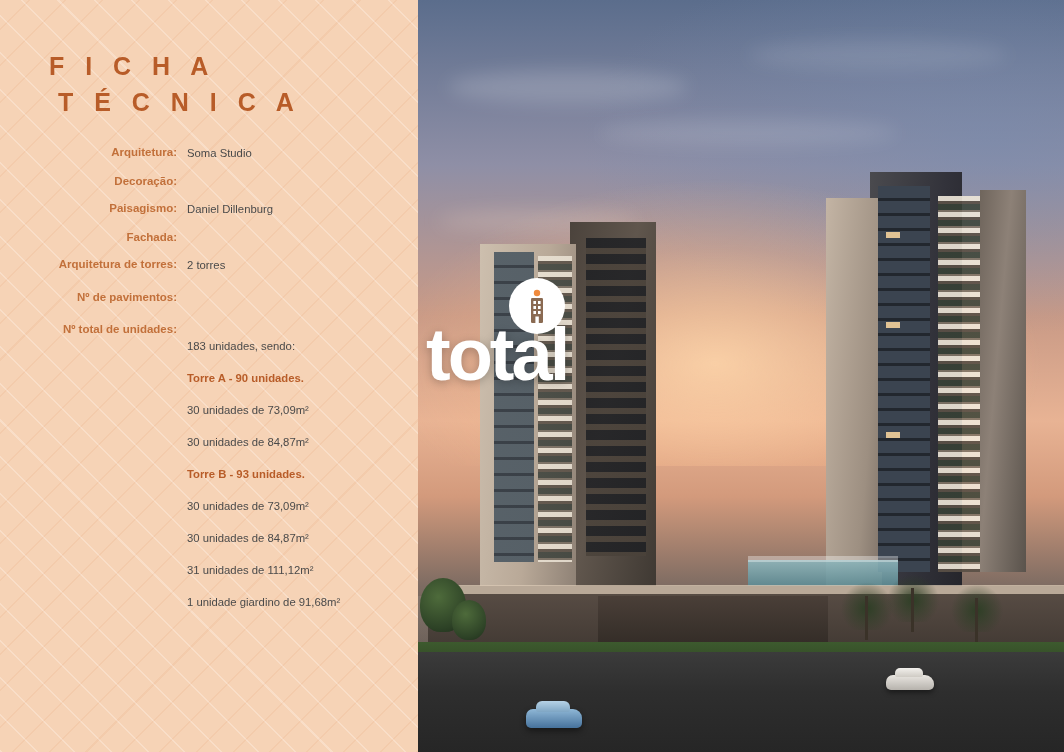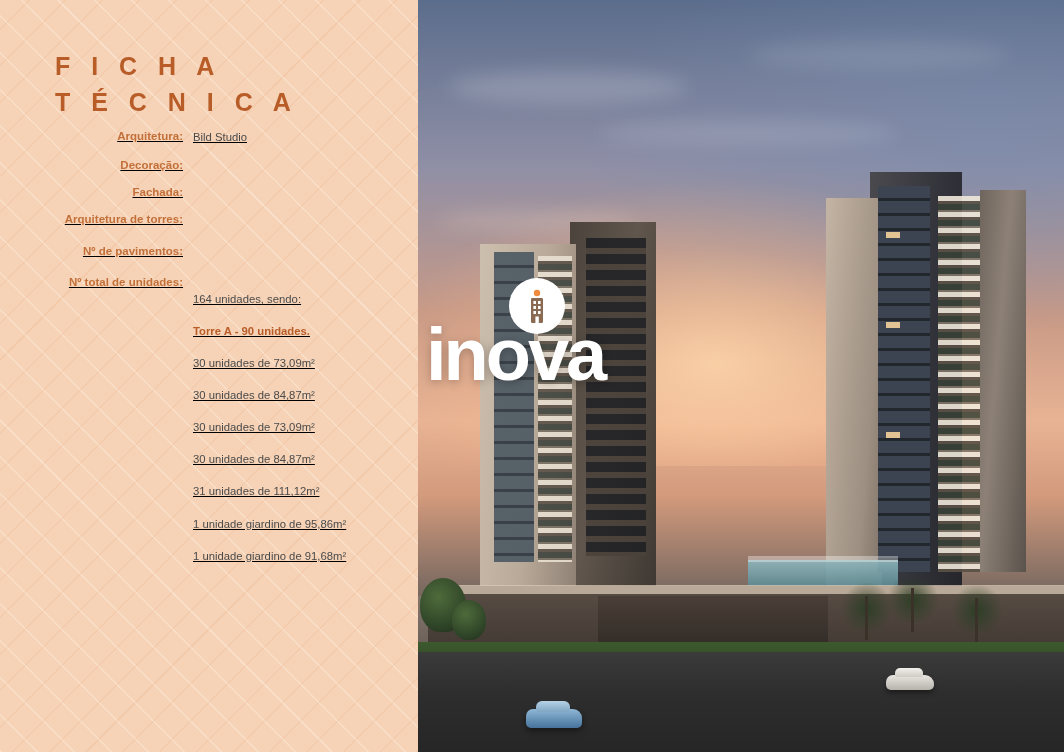--- a/index.html
+++ b/index.html
@@ -33,38 +33,37 @@
         rgba(255,255,255,0.30) 0px, rgba(255,255,255,0.30) 1.5px,
         rgba(255,255,255,0) 1.5px, rgba(255,255,255,0) 26px),
       repeating-linear-gradient(-45deg,
         rgba(233,176,137,0.30) 0px, rgba(233,176,137,0.30) 1.5px,
         rgba(233,176,137,0) 1.5px, rgba(233,176,137,0) 26px);
     opacity: .8;
     pointer-events: none;
   }
   .left-panel .inner {
     position: relative;
-    padding: 48px 0 0 17px;
+    padding: 48px 0 0 11px;
     height: 100%;
   }
 
   .title {
     margin-left: 38px;
     color: #b85c28;
     font-weight: 700;
     font-size: 25px;
     letter-spacing: 7px;
     line-height: 1.45;
   }
-  .title .line2 { display: block; }
+  .title .line2 { display: block; margin-left: 9px; }
 
   .specs {
-    margin-top: 8px;
+    margin-top: 24px;
     width: 100%;
-    text-decoration: underline;
   }
   .spec-row {
     display: flex;
     align-items: flex-start;
     margin-bottom: 13px;
   }
   .spec-label {
     width: 176px;
     flex: 0 0 176px;
     text-align: right;
@@ -317,51 +316,56 @@
 
       <h1 class="title">
         <span>F I C H A</span>
         <span class="line2">T É C N I C A</span>
       </h1>
 
       <div class="specs">
 
         <div class="spec-row">
           <div class="spec-label">Arquitetura:</div>
-          <div class="spec-value">Bild Studio</div>
+          <div class="spec-value">Soma Studio</div>
         </div>
 
         <div class="spec-row">
           <div class="spec-label">Decoração:</div>
         </div>
 
+        <div class="spec-row">
+          <div class="spec-label">Paisagismo:</div>
+          <div class="spec-value">Daniel Dillenburg</div>
+        </div>
 
         <div class="spec-row">
           <div class="spec-label">Fachada:</div>
         </div>
 
         <div class="spec-row block-gap">
           <div class="spec-label">Arquitetura de torres:</div>
+          <div class="spec-value">2 torres</div>
         </div>
 
         <div class="spec-row block-gap">
           <div class="spec-label">Nº de pavimentos:</div>
         </div>
 
         <div class="spec-row block-gap">
           <div class="spec-label">Nº total de unidades:</div>
           <div class="spec-value">
-            <span class="sub">164 unidades, sendo:</span>
+            <span class="sub">183 unidades, sendo:</span>
             <span class="sub bold">Torre A - 90 unidades.</span>
             <span class="sub">30 unidades de 73,09m²</span>
             <span class="sub">30 unidades de 84,87m²</span>
+            <span class="sub bold">Torre B - 93 unidades.</span>
             <span class="sub">30 unidades de 73,09m²</span>
             <span class="sub">30 unidades de 84,87m²</span>
             <span class="sub">31 unidades de 111,12m²</span>
-            <span class="sub">1 unidade giardino de 95,86m²</span>
             <span class="sub">1 unidade giardino de 91,68m²</span>
           </div>
         </div>
 
       </div>
     </div>
   </section>
 
   <section class="render">
     <div class="sky-glow"></div>
@@ -418,17 +422,17 @@
           <rect x="9" y="9" width="12" height="25" rx="1.2" fill="#8a6a52"></rect>
           <rect x="11.4" y="12" width="2.6" height="3" fill="#ffffff"></rect>
           <rect x="16" y="12" width="2.6" height="3" fill="#ffffff"></rect>
           <rect x="11.4" y="17" width="2.6" height="3" fill="#ffffff"></rect>
           <rect x="16" y="17" width="2.6" height="3" fill="#ffffff"></rect>
           <rect x="11.4" y="22" width="2.6" height="3" fill="#ffffff"></rect>
           <rect x="16" y="22" width="2.6" height="3" fill="#ffffff"></rect>
           <rect x="13.4" y="27.5" width="3.4" height="6.5" fill="#ffffff"></rect>
         </svg>
       </div>
-      <div class="logo-text">inova</div>
+      <div class="logo-text">total</div>
     </div>
   </section>
 
 </div>
 
 </body></html>

